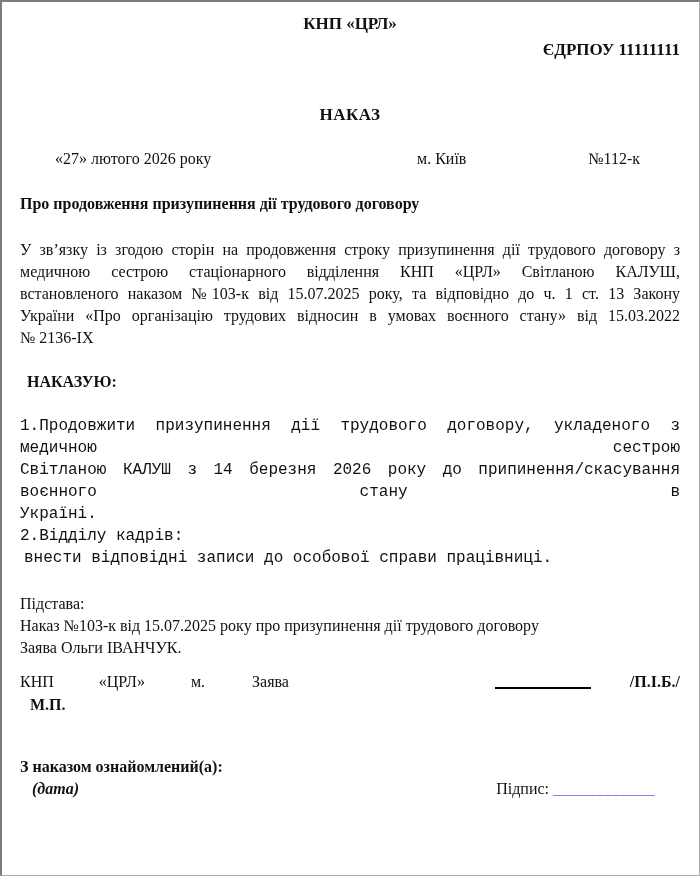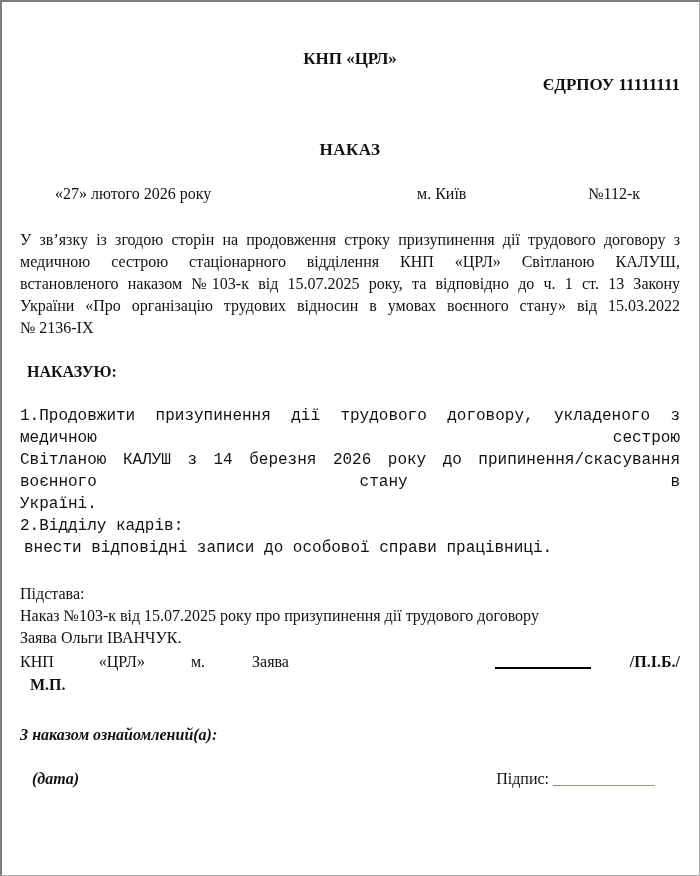--- a/index.html
+++ b/index.html
@@ -14,21 +14,21 @@
     border-top: 2px solid #7d7d7d;
     border-left: 2px solid #7d7d7d;
     border-right: 1px solid #ababab;
     border-bottom: 1px solid #ababab;
     padding: 9px 19px 0 18px;
     overflow: hidden;
   }
   .line { font-size: 16px; line-height: 22px; white-space: nowrap; }
   .hline { font-size: 17px; line-height: 26px; }
   .bold { font-weight: bold; }
-  .center { text-align: center; margin-top: 35px; }
+  .center { text-align: center; }
   .right { text-align: right; }
   .jline {
     font-size: 16px; line-height: 22px;
     text-align: justify;
     text-align-last: justify;
     white-space: normal;
   }
   .doc-title { margin-top: 39px; letter-spacing: 0.5px; }
   .date-row {
     margin-top: 20px;
@@ -40,40 +40,39 @@
   }
   .date-row .city { margin-left: 84px; }
   .subject { margin-top: 23px; }
   .preamble { margin-top: 24px; }
   .order-word { margin-top: 22px; padding-left: 7px; }
   .order-items { margin-top: 22px; font-family: Liberation Mono, monospace; }
   .indent4 { padding-left: 4px; }
   .basis { margin-top: 24px; }
   .sig-position { margin-top: 66px; }
   .sig-row {
-    margin-top: 2px;
+    margin-top: 12px;
     display: flex;
     align-items: baseline;
   }
   .sig-row .w1 { margin-right: 45px; }
   .sig-row .w2 { margin-right: 46px; }
   .sig-row .w3 { margin-right: 47px; }
   .sig-row .spacer { flex: 1 1 auto; }
   .sig-rule {
     display: inline-block;
     width: 96px;
     border-bottom: 2px solid #000;
     align-self: flex-end;
     margin-bottom: 4px;
     margin-right: 39px;
   }
   .mp { margin-top: 1px; padding-left: 10px; }
-  .ack-label { margin-top: 28px; font-style: italic; }
+  .ack-label { margin-top: 40px; }
   .ack-row {
-    margin-top: 22px;
     display: flex;
     align-items: baseline;
     gap: 28px;
   }
   .ack-row .date-ph { font-style: italic; font-weight: bold; margin-left: 12px; }
   .ack-row .sign-group { margin-left: auto; margin-right: 25px; }
   .sign-underscores { color: #8b5cf6; letter-spacing: 0.5px; }
 </style>
 </head>
 <body>
@@ -84,20 +83,21 @@
   <div class="hline bold right">ЄДРПОУ 11111111</div>
 
   <div class="hline bold center doc-title">НАКАЗ</div>
 
   <div class="date-row">
     <span class="line">«27» лютого 2026 року</span>
     <span class="line city">м. Київ</span>
     <span class="line">№112-к</span>
   </div>
 
+  <div class="line bold subject">Про продовження призупинення дії трудового договору</div>
 
   <div class="preamble">
     <div class="jline">У зв’язку із згодою сторін на продовження строку призупинення дії трудового договору з</div>
     <div class="jline">медичною сестрою стаціонарного відділення КНП «ЦРЛ» Світланою КАЛУШ,</div>
     <div class="jline">встановленого наказом №103-к від 15.07.2025 року, та відповідно до ч. 1 ст. 13 Закону</div>
     <div class="jline">України «Про організацію трудових відносин в умовах воєнного стану» від 15.03.2022</div>
     <div class="line">№ 2136-ІХ</div>
   </div>
 
   <div class="line bold order-word">НАКАЗУЮ:</div>

